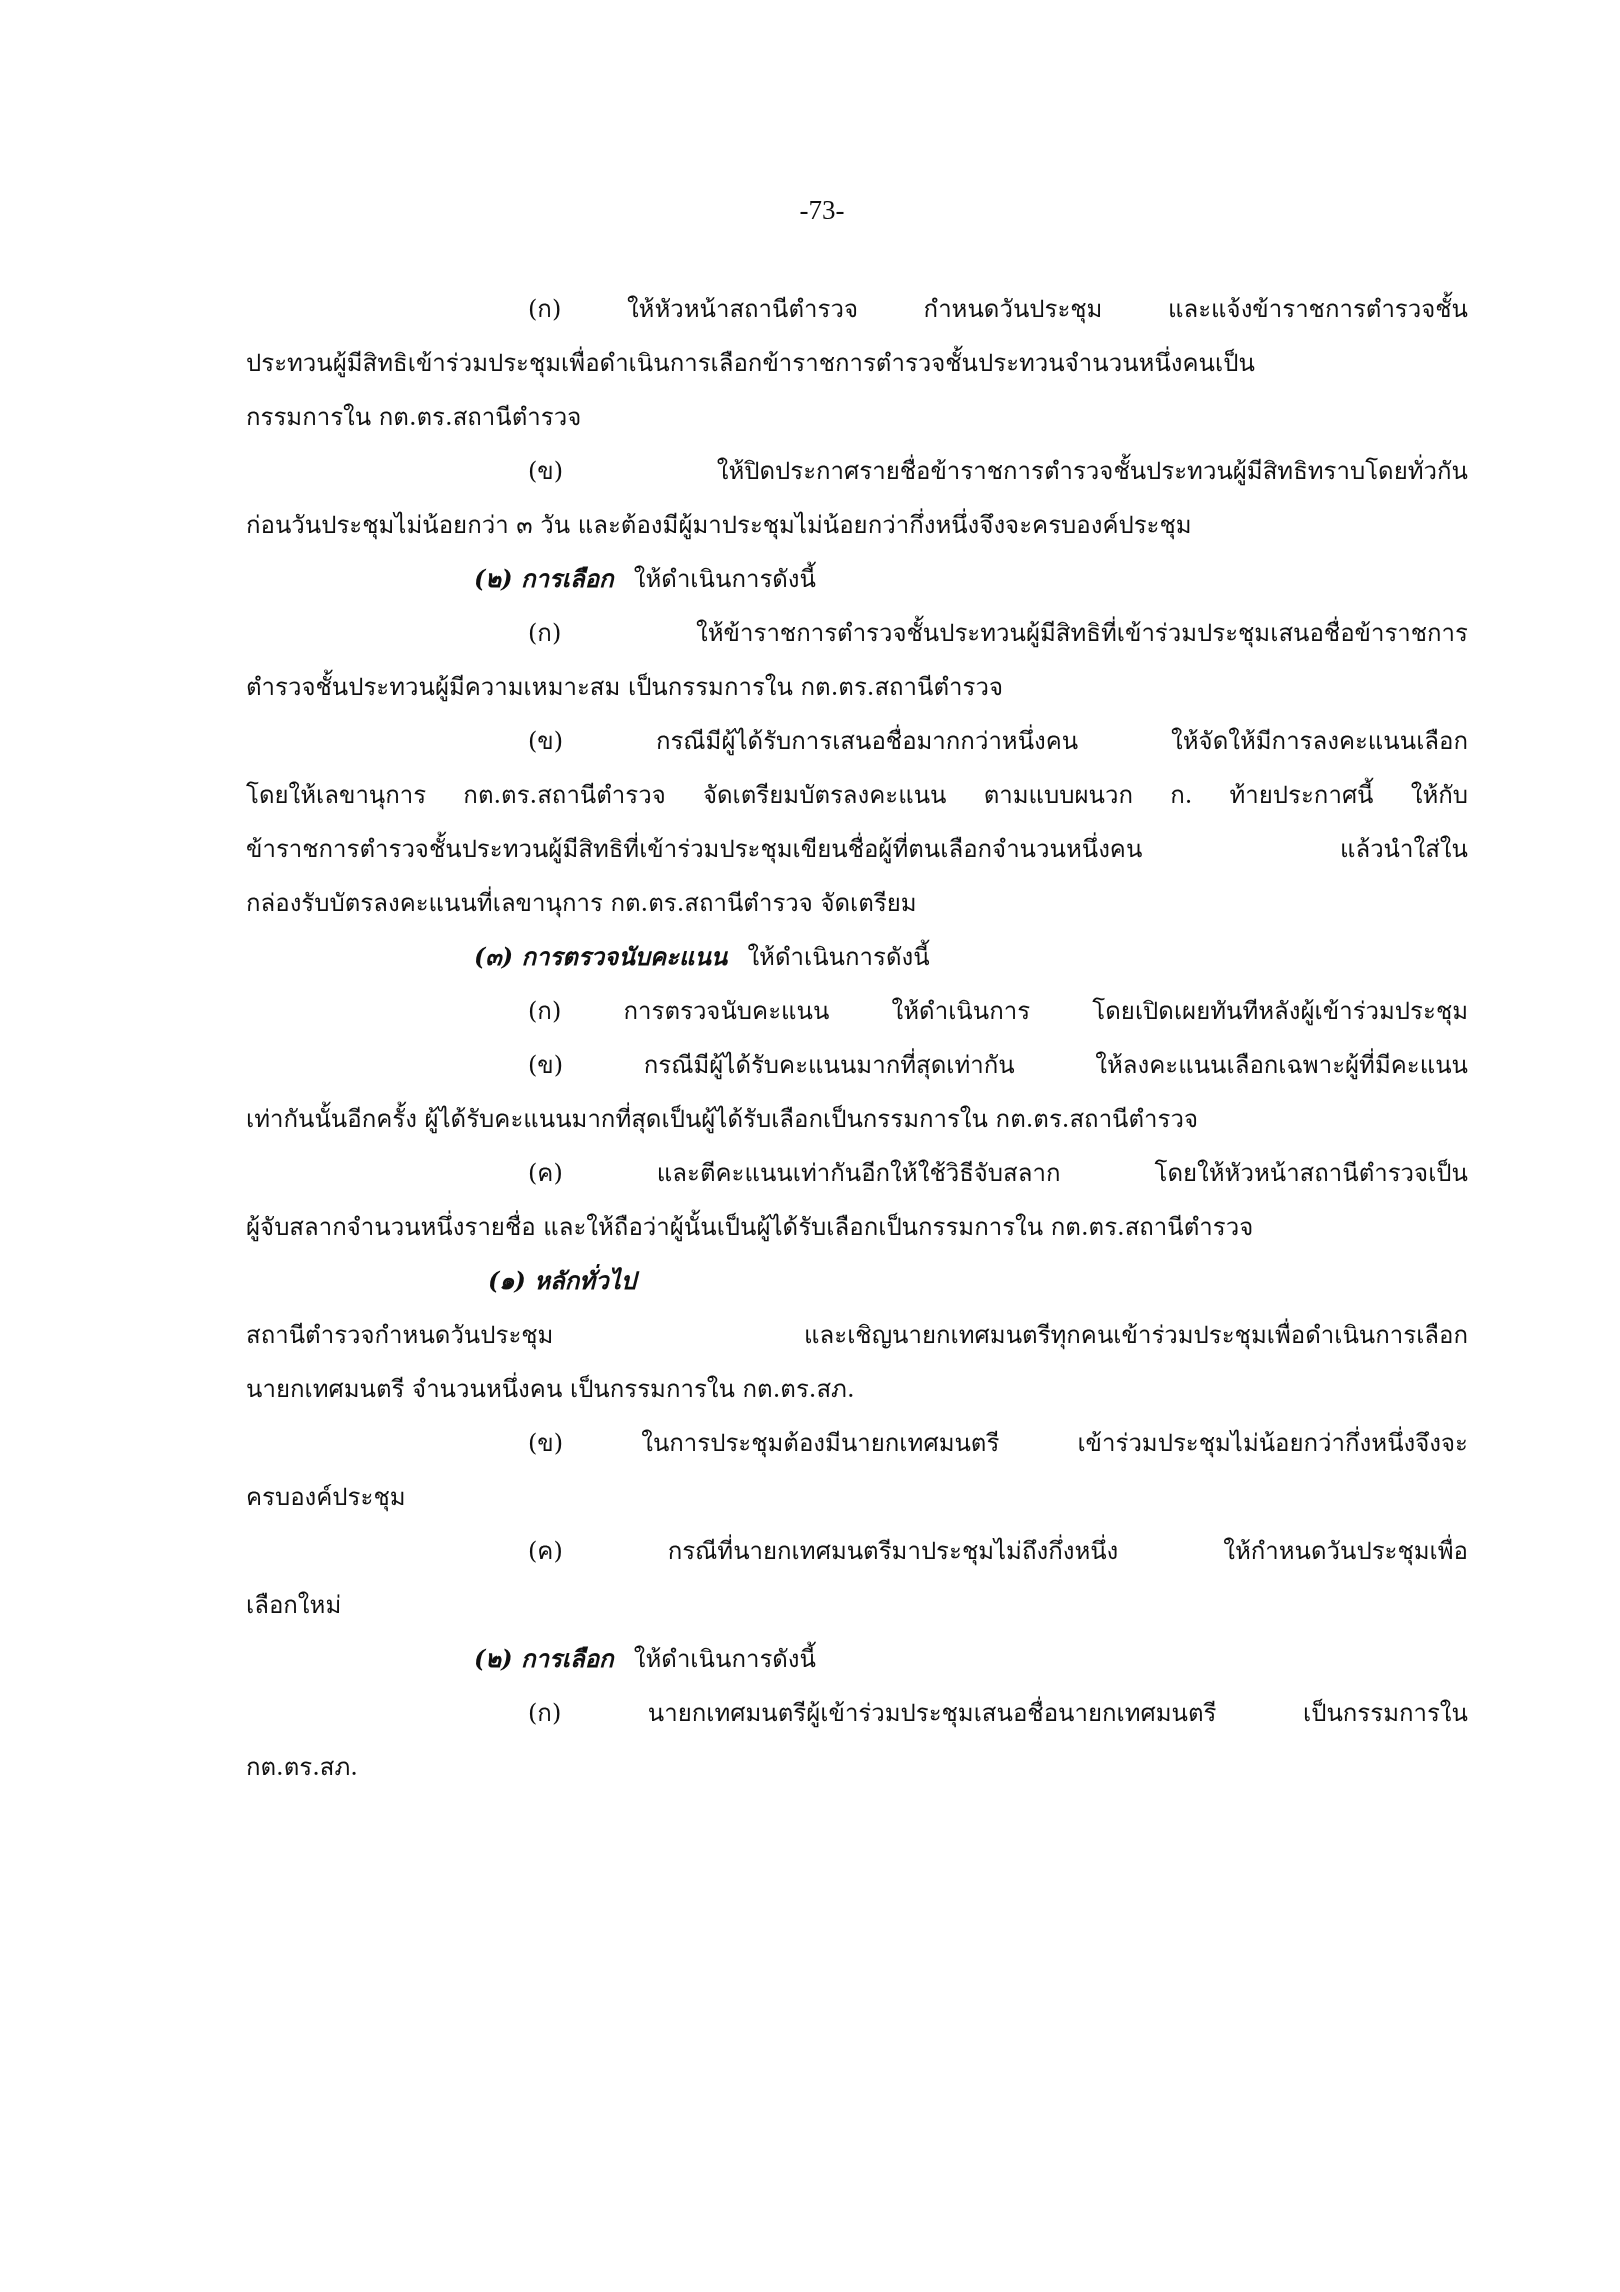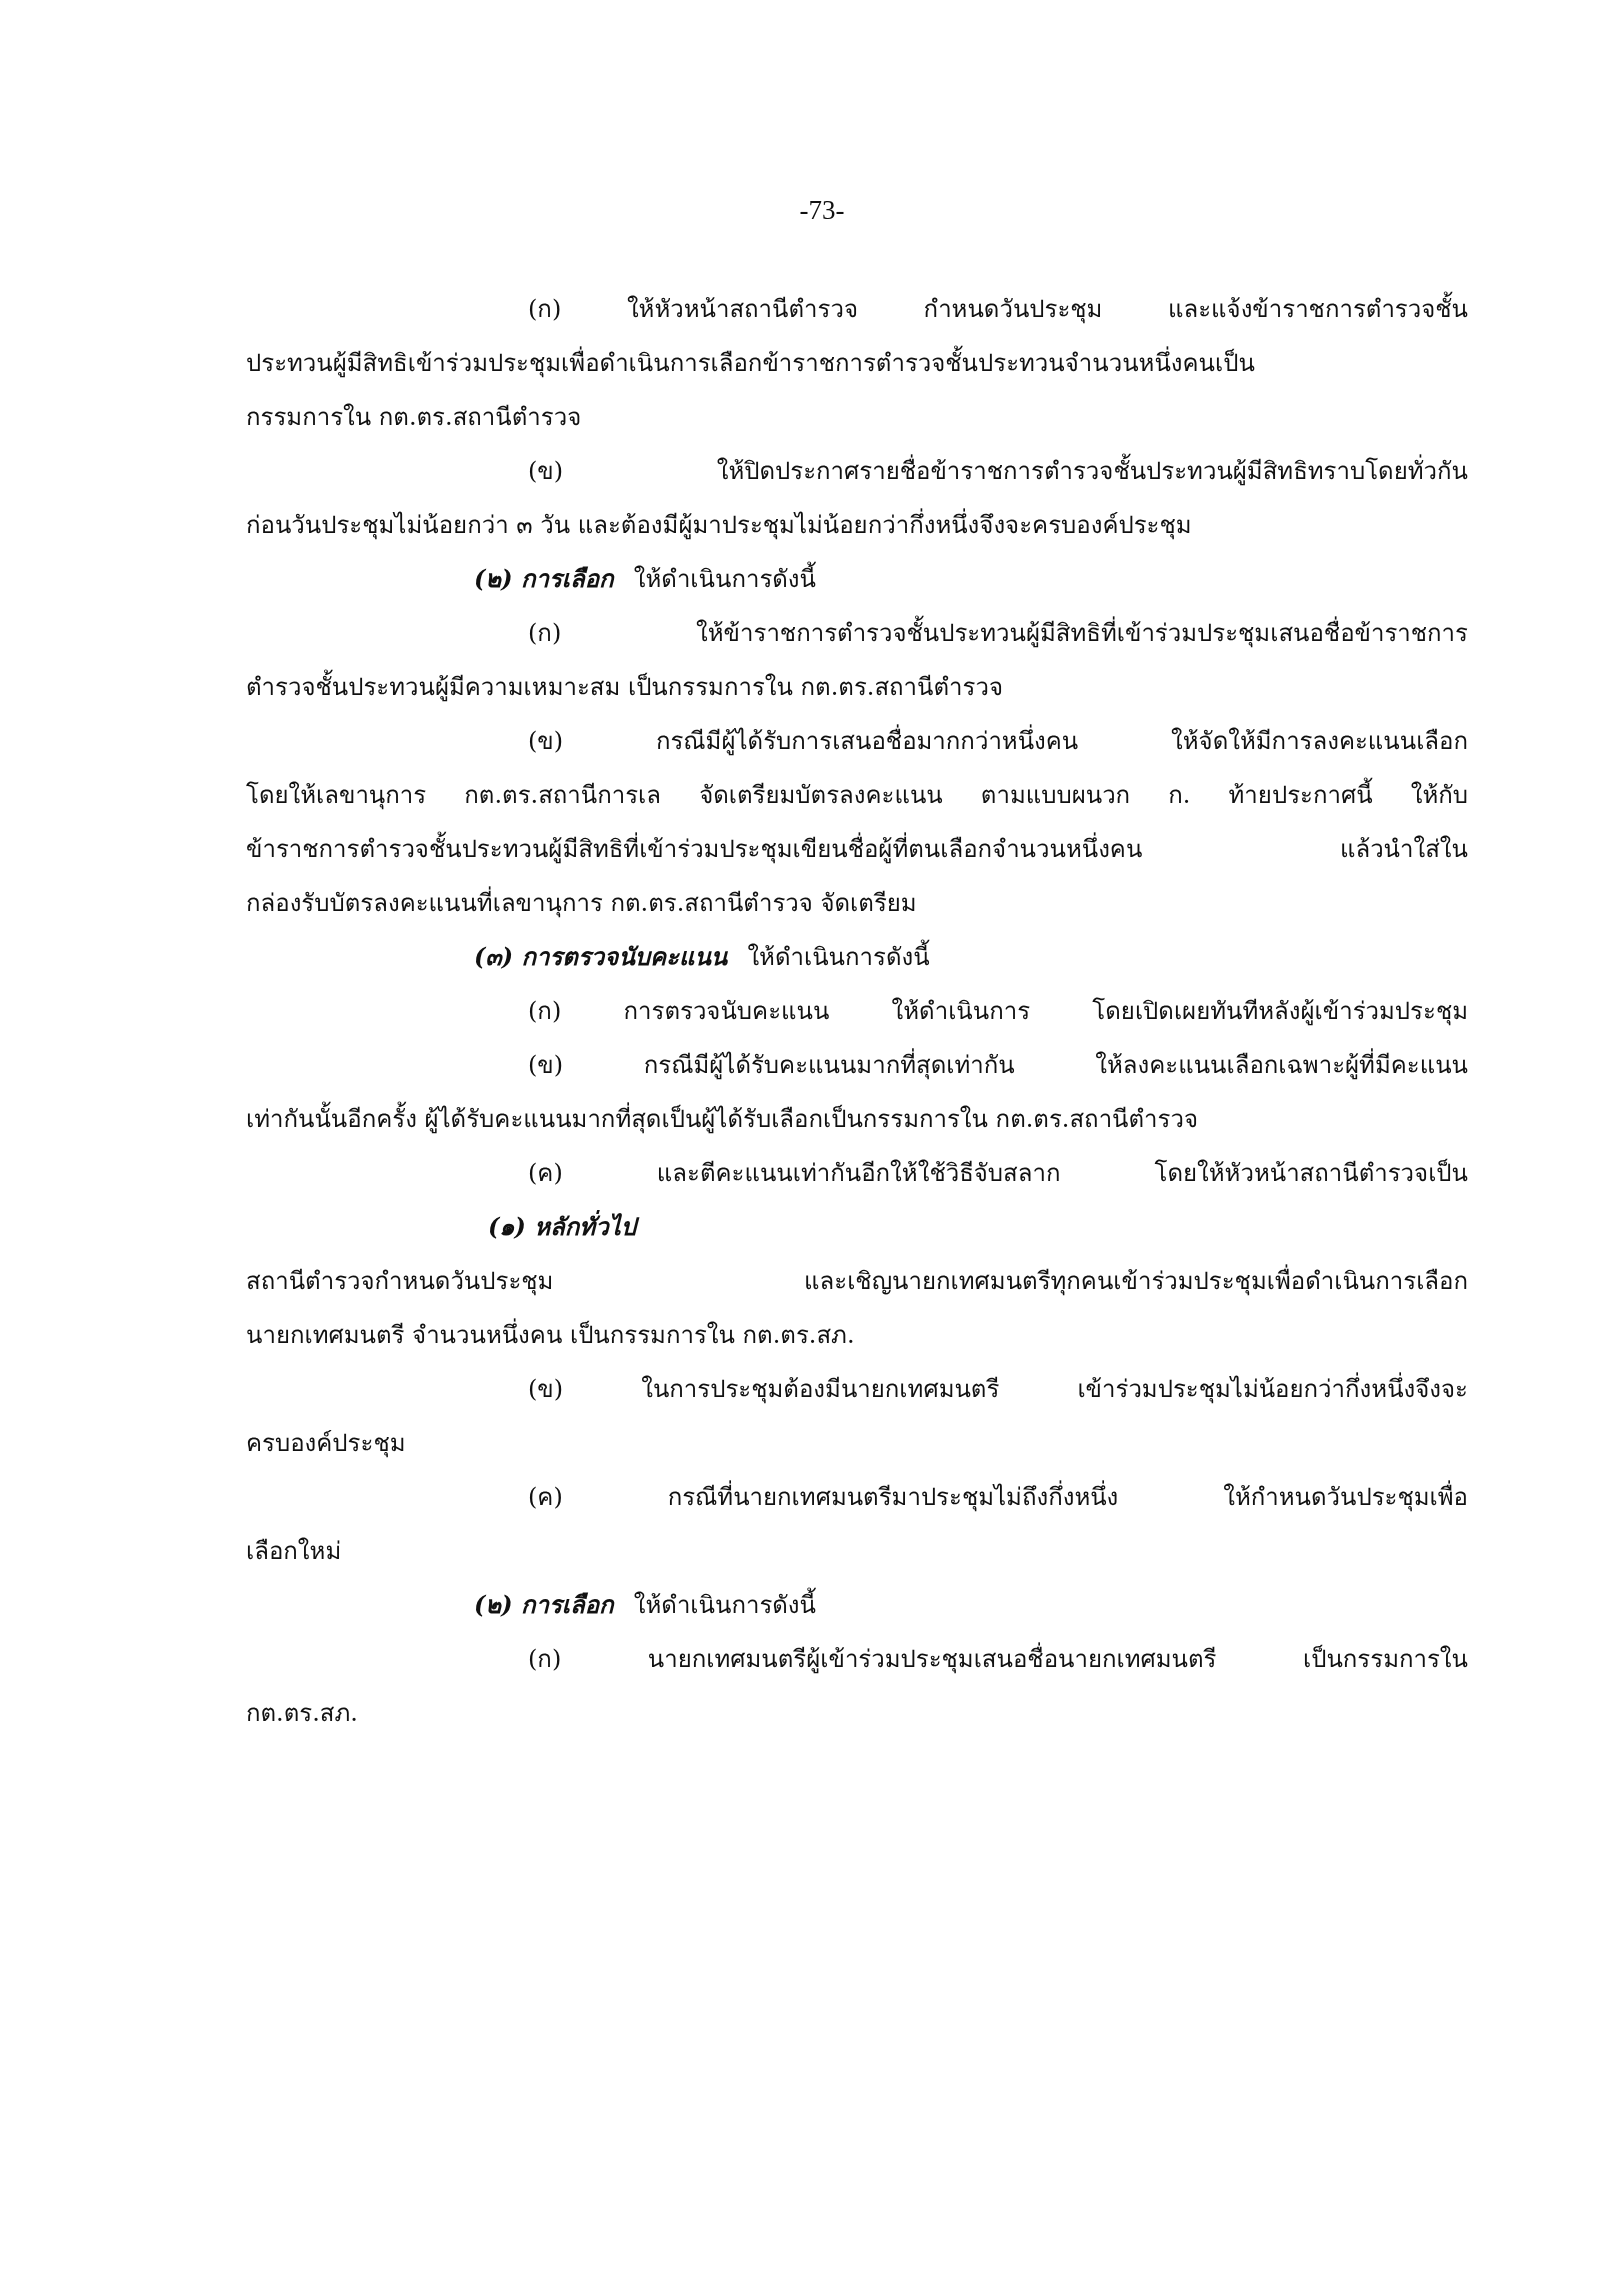--- a/index.html
+++ b/index.html
@@ -32,34 +32,35 @@
       <div class="line ind2">(ข)  ให้ปิดประกาศรายชื่อข้าราชการตำรวจชั้นประทวนผู้มีสิทธิทราบโดยทั่วกัน</div>
       <div class="line last">ก่อนวันประชุมไม่น้อยกว่า ๓ วัน และต้องมีผู้มาประชุมไม่น้อยกว่ากึ่งหนึ่งจึงจะครบองค์ประชุม</div>
     </div>
     <div class="line last h-ind"><span class="b">(๒) การเลือก</span><span style="padding-left: 12.5px;">  ให้ดำเนินการดังนี้</span></div>
     <div>
       <div class="line ind2">(ก)  ให้ข้าราชการตำรวจชั้นประทวนผู้มีสิทธิที่เข้าร่วมประชุมเสนอชื่อข้าราชการ</div>
       <div class="line last">ตำรวจชั้นประทวนผู้มีความเหมาะสม เป็นกรรมการใน กต.ตร.สถานีตำรวจ</div>
     </div>
     <div>
       <div class="line ind2">(ข)  กรณีมีผู้ได้รับการเสนอชื่อมากกว่าหนึ่งคน  ให้จัดให้มีการลงคะแนนเลือก</div>
-      <div class="line">โดยให้เลขานุการ กต.ตร.สถานีการเล จัดเตรียมบัตรลงคะแนน ตามแบบผนวก ก. ท้ายประกาศนี้  ให้กับ</div>
+      <div class="line">โดยให้เลขานุการ กต.ตร.สถานีตำรวจ จัดเตรียมบัตรลงคะแนน ตามแบบผนวก ก. ท้ายประกาศนี้  ให้กับ</div>
       <div class="line">ข้าราชการตำรวจชั้นประทวนผู้มีสิทธิที่เข้าร่วมประชุมเขียนชื่อผู้ที่ตนเลือกจำนวนหนึ่งคน  แล้วนำใส่ใน</div>
       <div class="line last">กล่องรับบัตรลงคะแนนที่เลขานุการ กต.ตร.สถานีตำรวจ จัดเตรียม</div>
     </div>
     <div class="line last h-ind"><span class="b">(๓) การตรวจนับคะแนน</span><span style="padding-left: 12.5px;">  ให้ดำเนินการดังนี้</span></div>
     <div>
       <div class="line ind2">(ก)  การตรวจนับคะแนน ให้ดำเนินการ โดยเปิดเผยทันทีหลังผู้เข้าร่วมประชุม</div>
     </div>
     <div>
       <div class="line ind2">(ข)  กรณีมีผู้ได้รับคะแนนมากที่สุดเท่ากัน ให้ลงคะแนนเลือกเฉพาะผู้ที่มีคะแนน</div>
       <div class="line last">เท่ากันนั้นอีกครั้ง  ผู้ได้รับคะแนนมากที่สุดเป็นผู้ได้รับเลือกเป็นกรรมการใน  กต.ตร.สถานีตำรวจ</div>
     </div>
     <div>
       <div class="line ind2">(ค)  และตีคะแนนเท่ากันอีกให้ใช้วิธีจับสลาก   โดยให้หัวหน้าสถานีตำรวจเป็น</div>
+      <div class="line last">ผู้จับสลากจำนวนหนึ่งรายชื่อ  และให้ถือว่าผู้นั้นเป็นผู้ได้รับเลือกเป็นกรรมการใน กต.ตร.สถานีตำรวจ</div>
     </div>
     <div class="line last b sub-ind">(๑) หลักทั่วไป</div>
     <div>
       <div class="line">สถานีตำรวจกำหนดวันประชุม และเชิญนายกเทศมนตรีทุกคนเข้าร่วมประชุมเพื่อดำเนินการเลือก</div>
       <div class="line last">นายกเทศมนตรี จำนวนหนึ่งคน เป็นกรรมการใน กต.ตร.สภ.</div>
     </div>
     <div>
       <div class="line ind2">(ข)  ในการประชุมต้องมีนายกเทศมนตรี  เข้าร่วมประชุมไม่น้อยกว่ากึ่งหนึ่งจึงจะ</div>
       <div class="line last">ครบองค์ประชุม</div>
     </div>

